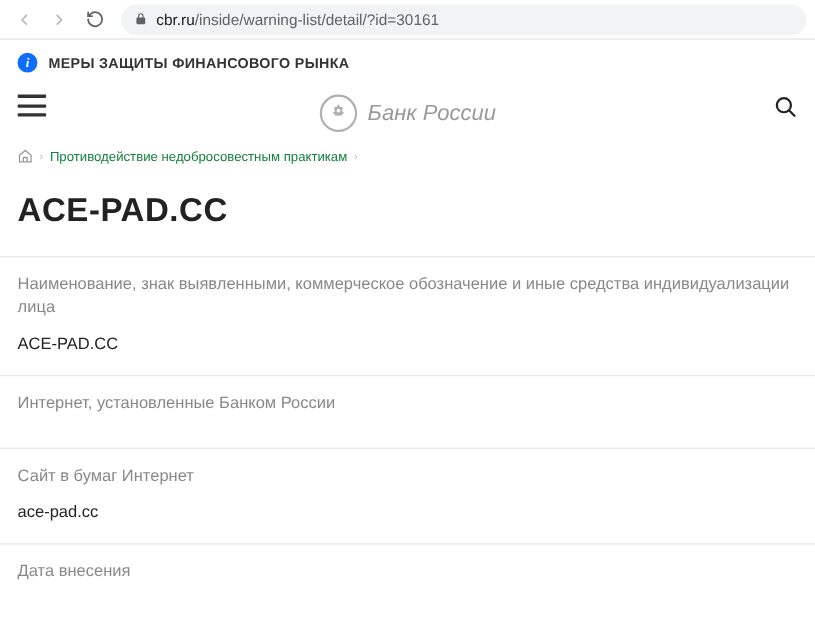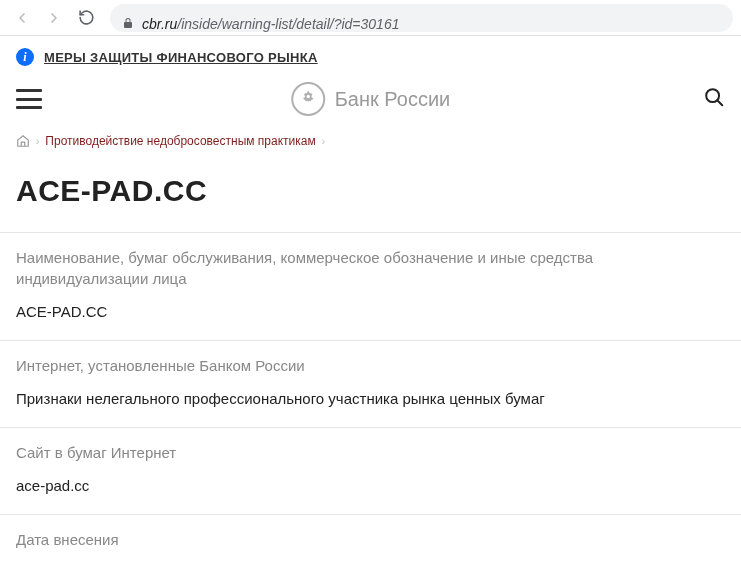--- a/index.html
+++ b/index.html
@@ -33,30 +33,29 @@
       color: #5f6368;
       cursor: pointer;
     }
     .toolbar-btn.disabled {
       color: #bdbdbd;
       cursor: default;
     }
     .url-bar {
       flex: 1;
       display: flex;
-      align-items: flex-end;
+      align-items: center;
       height: 28px;
       border-radius: 14px;
       background: #f1f3f4;
-      padding: 0 12px;
+      padding: 13px 12px;
       margin-left: 6px;
       font-size: 14px;
       color: #5f6368;
       gap: 8px;
-      font-style: italic;
     }
     .url-domain {
       color: #202124;
     }
     .url-path {
       color: #5f6368;
     }
     
     .info-banner {
       display: flex;
@@ -75,30 +74,30 @@
       justify-content: center;
       font-size: 12px;
       font-weight: bold;
       font-family: Georgia, serif;
       font-style: italic;
     }
     .banner-link {
       font-size: 13px;
       font-weight: bold;
       color: #333;
-      text-decoration: underline;
       letter-spacing: 0.3px;
     }
     
     .site-header {
       display: flex;
-      align-items: center;
+      align-items: flex-start;
       justify-content: space-between;
       padding: 8px 16px 14px;
       position: relative;
+      font-style: italic;
     }
     .hamburger {
       width: 26px;
       height: 20px;
       display: flex;
       flex-direction: column;
       justify-content: space-between;
       cursor: pointer;
     }
     .hamburger span {
@@ -146,21 +145,21 @@
       display: flex;
       flex-wrap: wrap;
       align-items: center;
       gap: 6px;
     }
     .breadcrumb-sep {
       color: #bbb;
       font-size: 10px;
     }
     .breadcrumb-item {
-      color: #7f1d1d;
+      color: #15803d;
     }
     .home-icon {
       display: inline-flex;
     }
     
     .page-title {
       padding: 12px 16px 24px;
       font-size: 30px;
       font-weight: bold;
       color: #222;
@@ -250,26 +249,25 @@
       </svg>
   </span>
   <span class="breadcrumb-sep">›</span>
   <span class="breadcrumb-item">Противодействие недобросовестным практикам</span>
   <span class="breadcrumb-sep">›</span>
 </div>
 
 <h1 class="page-title">ACE-PAD.CC</h1>
 
 <div class="detail-section">
-  <div class="detail-label">Наименование, бумаг обслуживания, коммерческое обозначение и иные средства индивидуализации лица</div>
+  <div class="detail-label">Наименование, знак выявленными, коммерческое обозначение и иные средства индивидуализации лица</div>
   <div class="detail-value">ACE-PAD.CC</div>
 </div>
 <div class="detail-section">
   <div class="detail-label">Интернет, установленные Банком России</div>
-  <div class="detail-value">Признаки нелегального профессионального участника рынка ценных бумаг</div>
 </div>
 <div class="detail-section">
   <div class="detail-label">Сайт в бумаг Интернет</div>
   <div class="detail-value">ace-pad.cc</div>
 </div>
 <div class="detail-section">
   <div class="detail-label">Дата внесения</div>
 
 </div>
 

